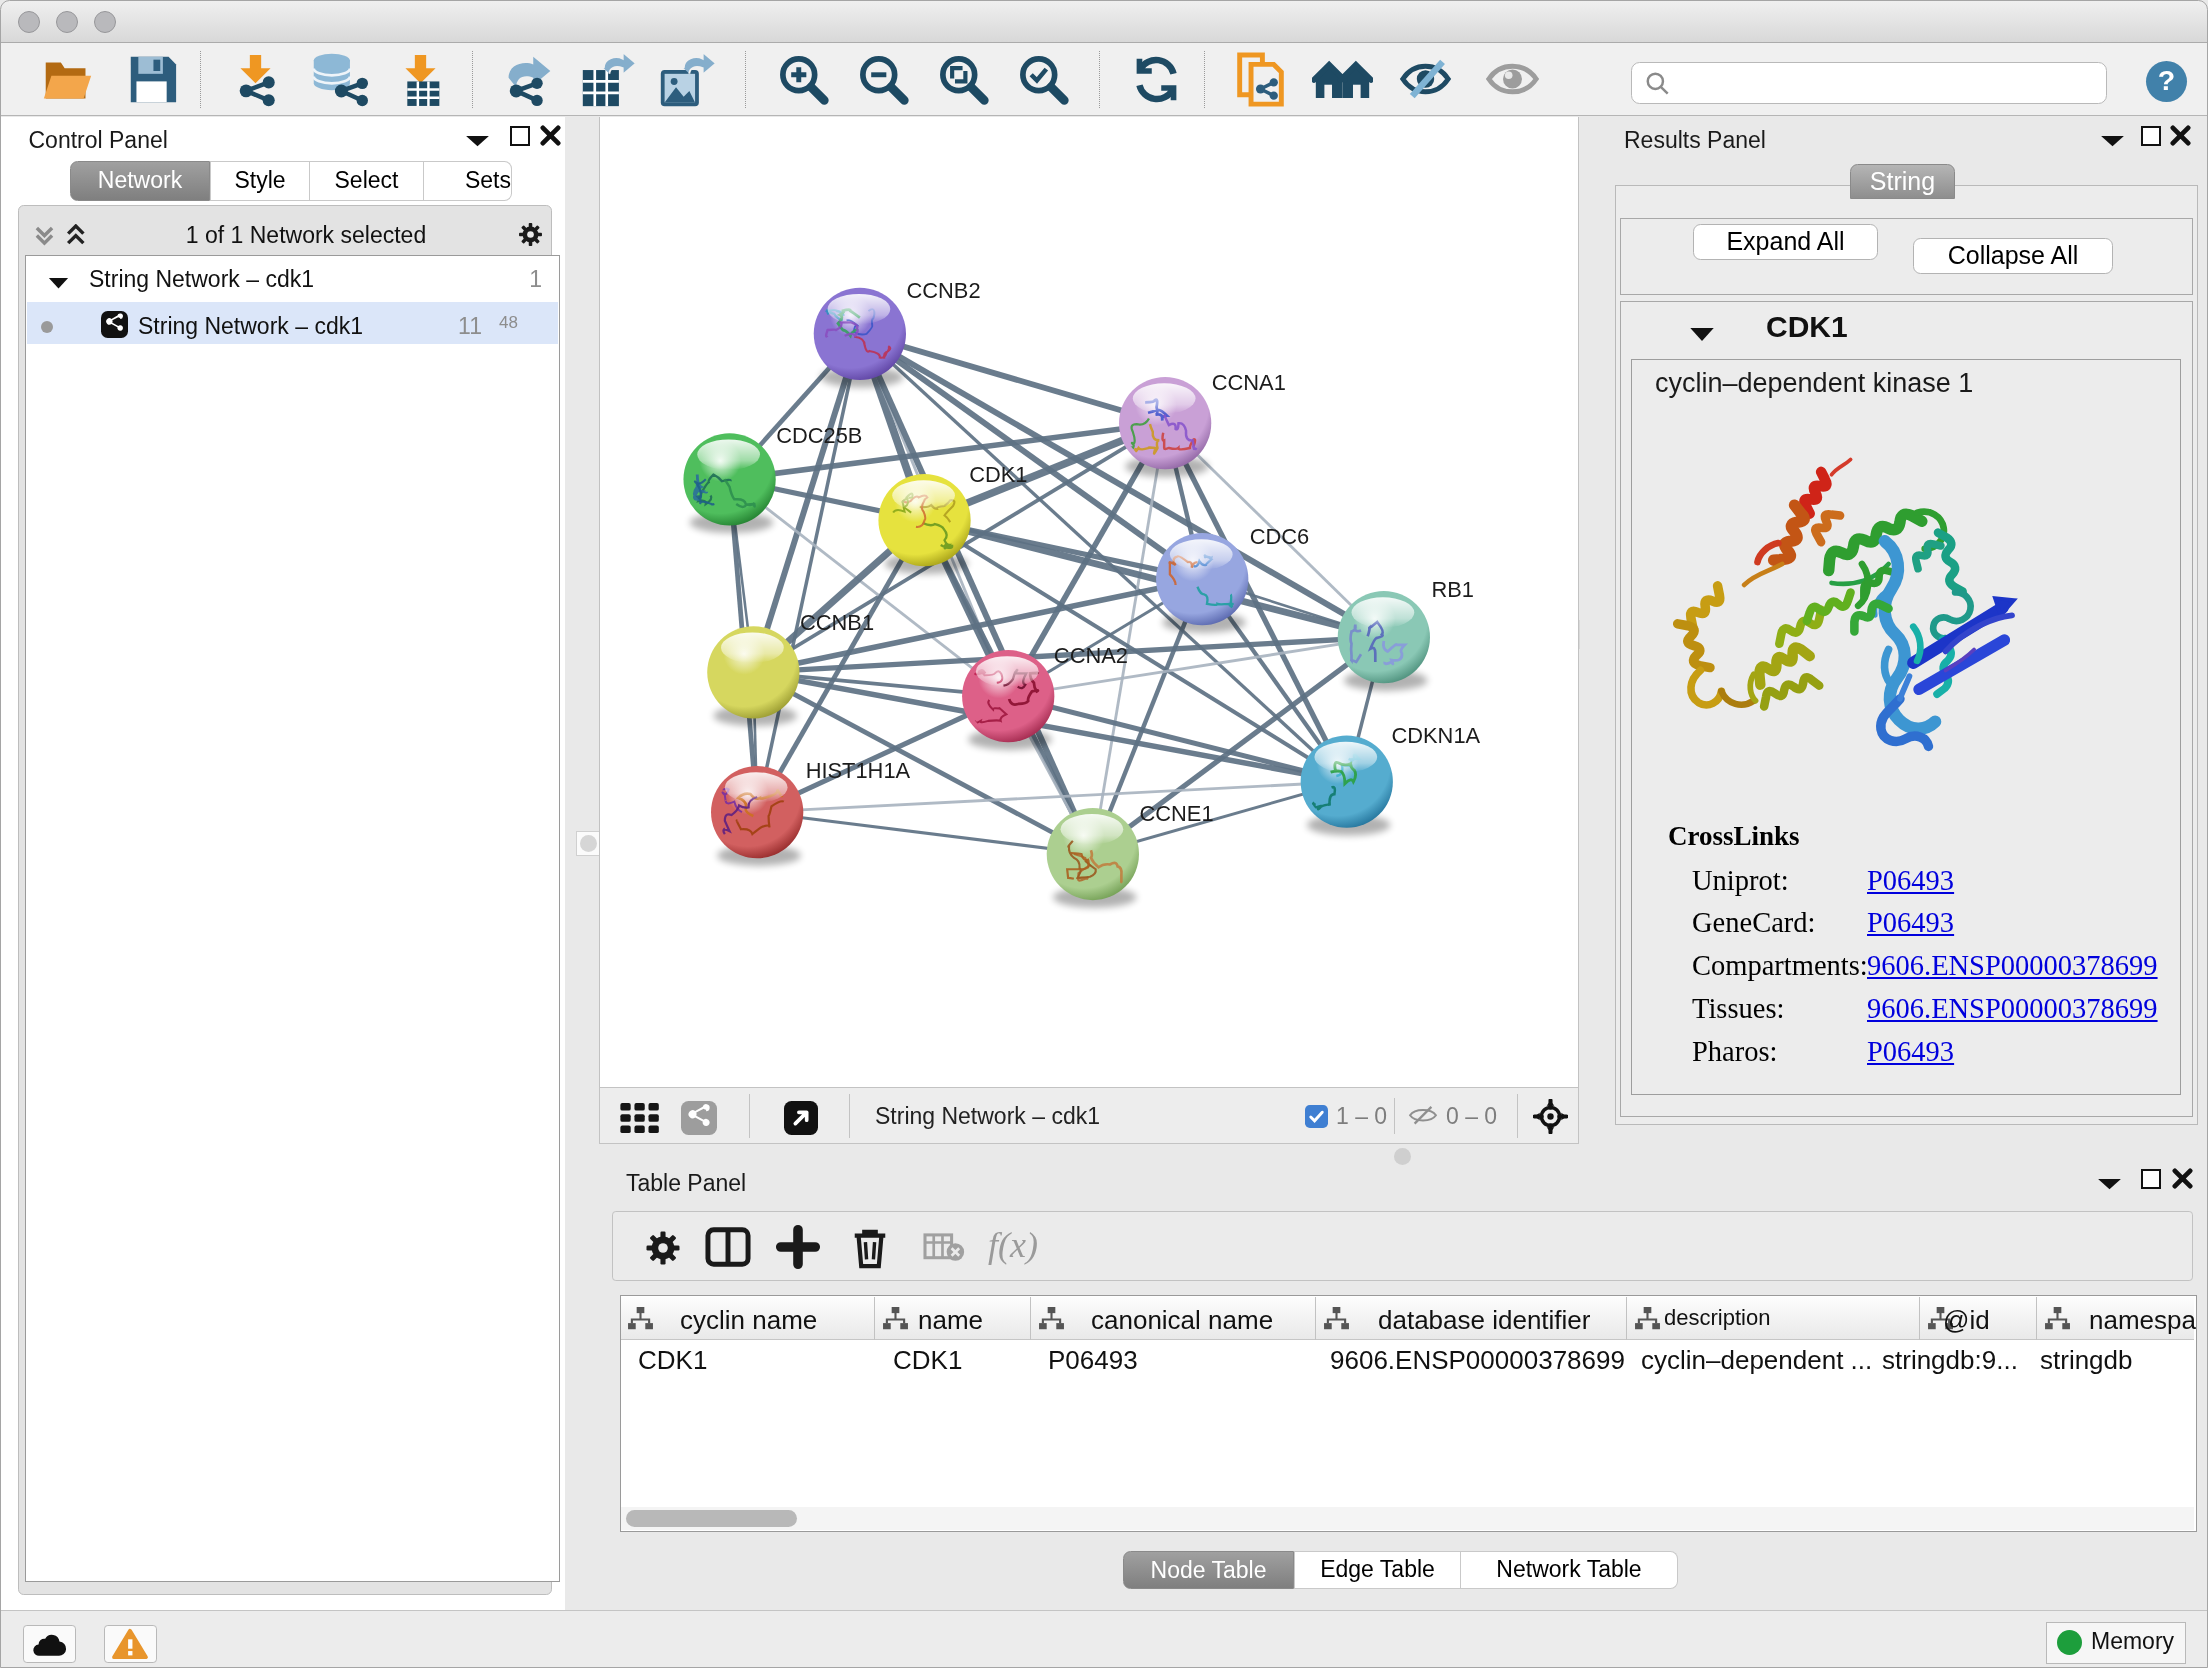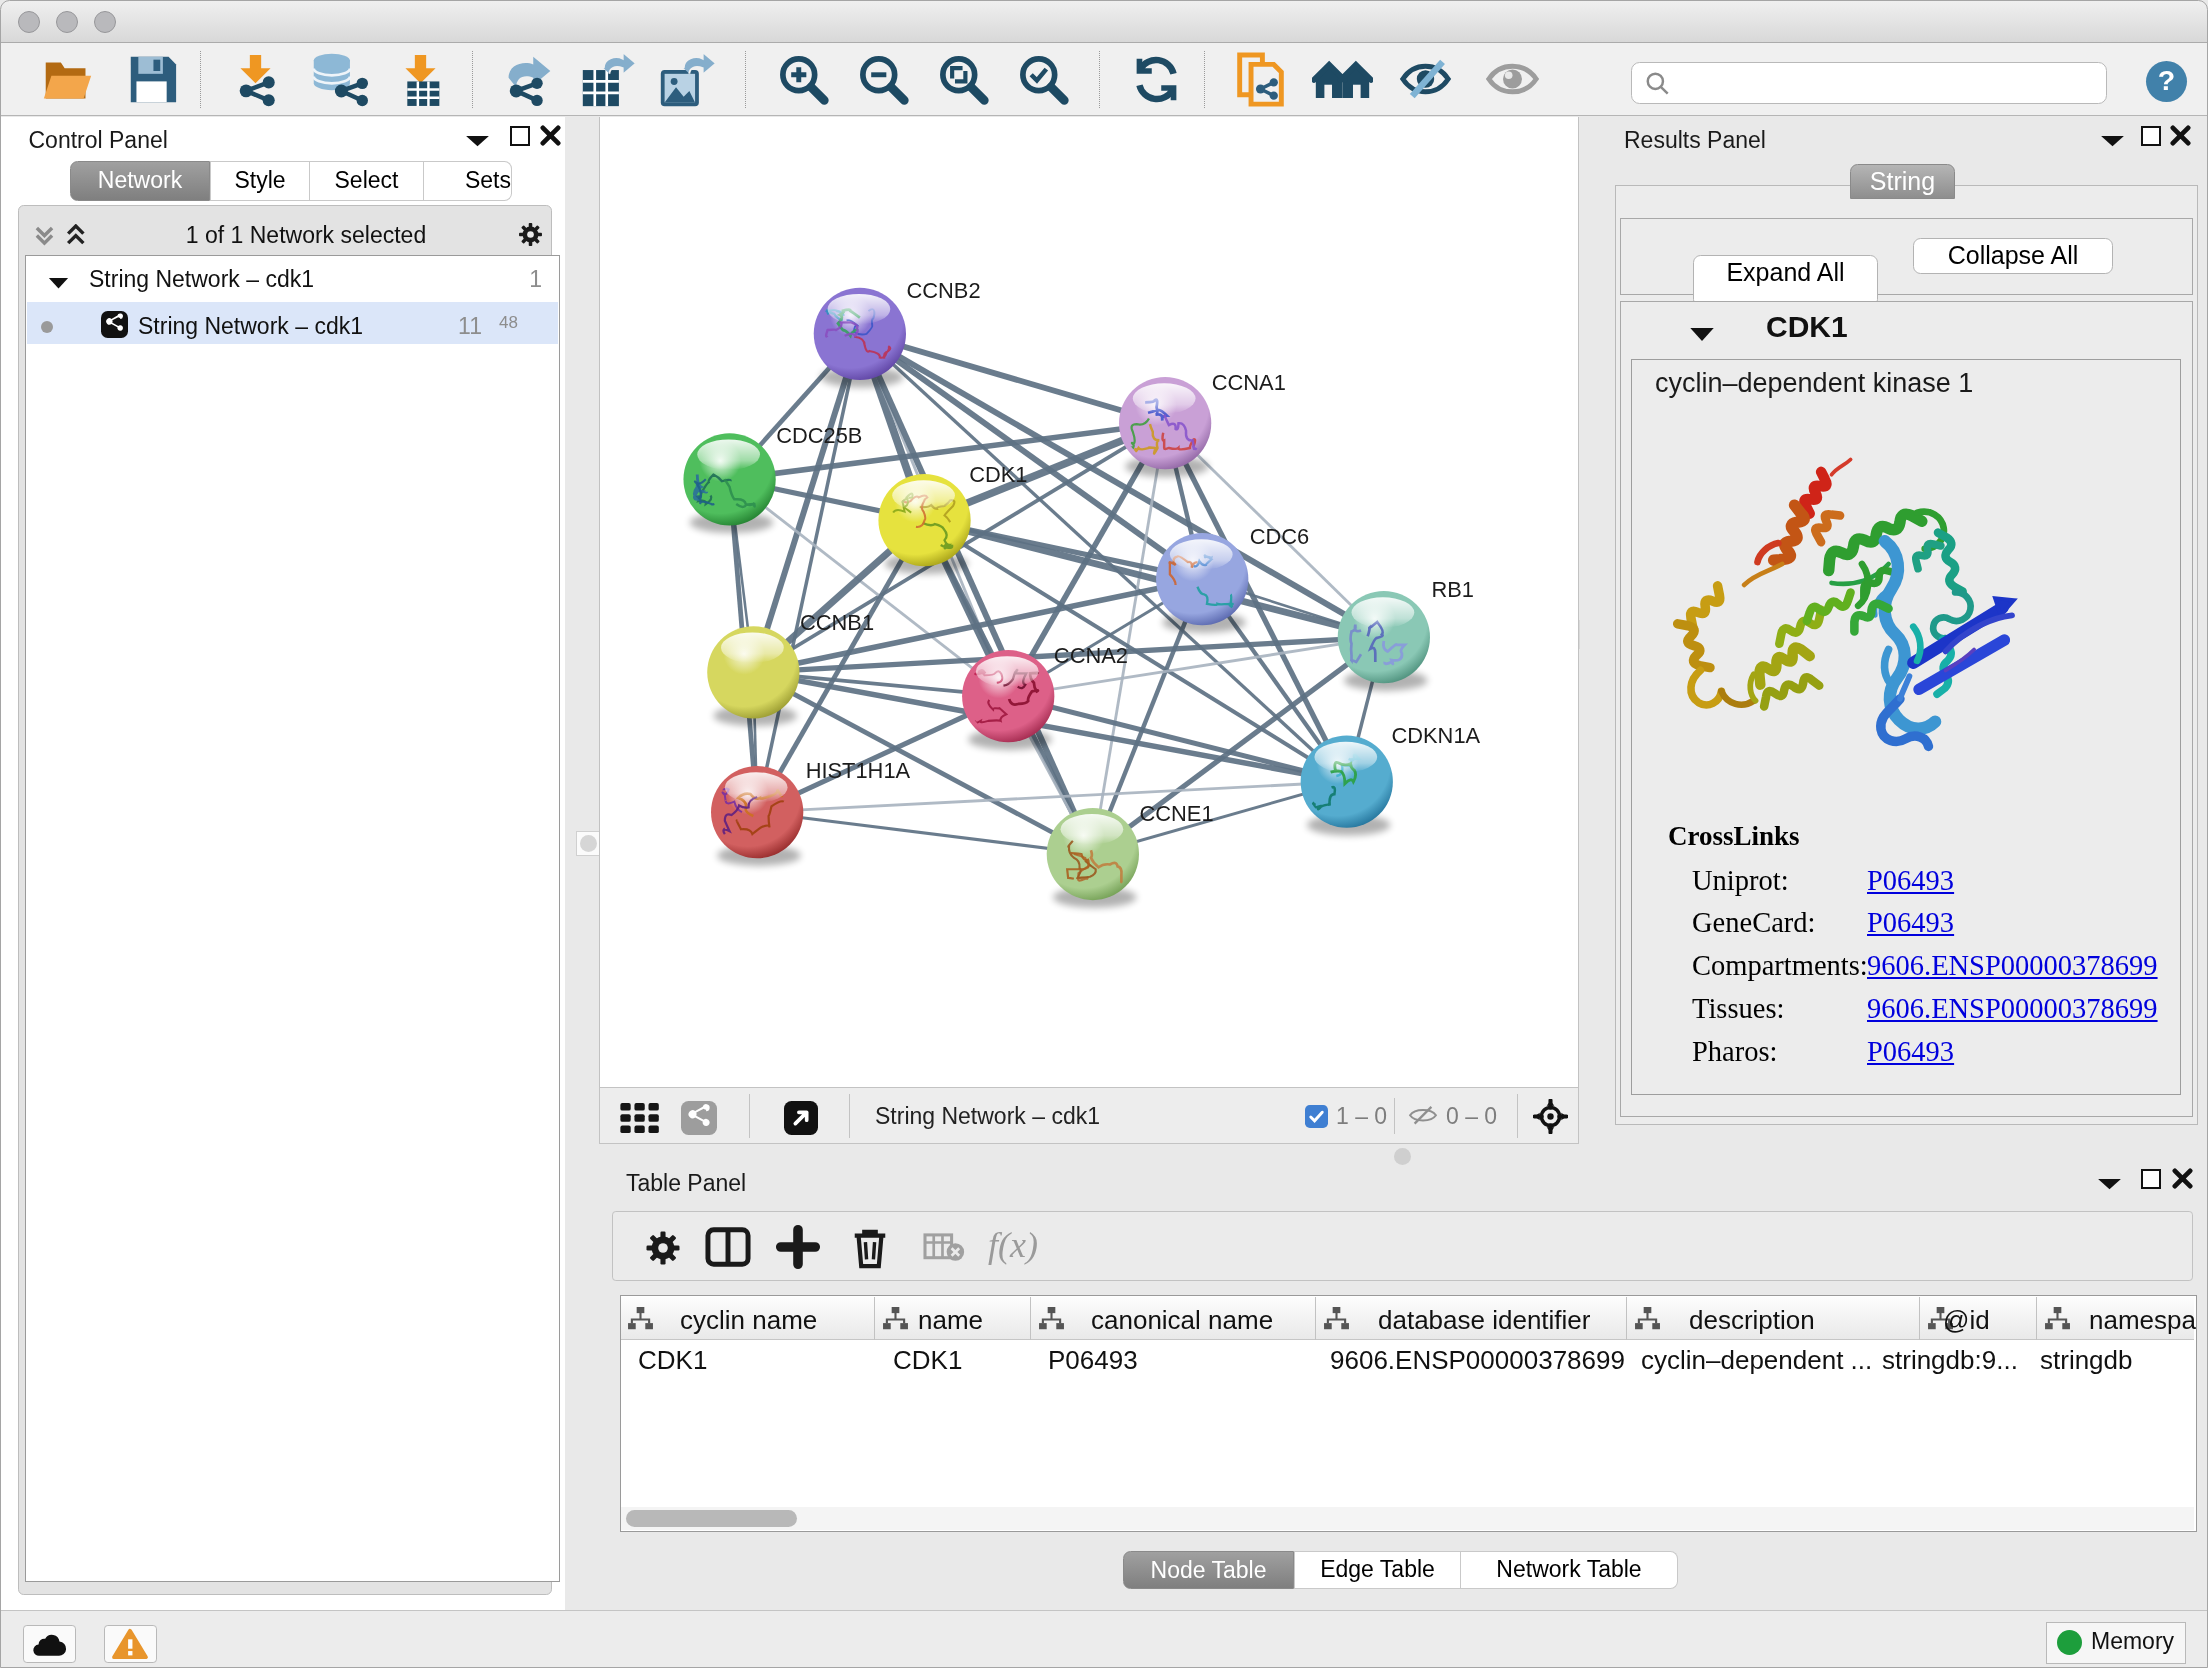--- a/index.html
+++ b/index.html
@@ -527,21 +527,21 @@
   <div class="abs" style="left:561px;top:8.6px;width:20px;height:20px;border:2.9px solid #111;background:#fff"></div>
   <svg class="abs" style="left:590px;top:7.6px" width="21" height="21" viewBox="0 0 22 22">
       <path d="M3,3 L19,19 M19,3 L3,19" stroke="#111" stroke-width="5" stroke-linecap="round"></path>
     </svg>
 
   <div class="abs" style="left:35px;top:68px;width:583px;height:940px;background:#ececec;border:1px solid #b9b9b9"></div>
 
   <div class="abs" style="left:270px;top:47px;width:105px;height:35px;background:linear-gradient(#b5b5b5,#8e8e8e);border:1px solid #8a8a8a;border-radius:7.6px 7.6px 0 0;color:#fff;font-size:25px;text-align:center;line-height:33px;z-index:3">String</div>
 
   <div class="abs" style="left:40px;top:101px;width:573px;height:77px;background:#ececec;border:1.9px solid #a8a8a8"></div>
-  <div class="wbtn abs" style="left:113px;top:138px;width:185px;height:52px;font-size:25px;line-height:33px">Expand All</div>
+  <div class="wbtn abs" style="left:113px;top:107px;width:185px;height:36px;font-size:25px;line-height:33px">Expand All</div>
   <div class="wbtn abs" style="left:333px;top:121px;width:200px;height:36px;font-size:25px;line-height:33px">Collapse All</div>
 
   <div class="abs" style="left:40px;top:184px;width:573px;height:816px;background:#ececec;border:1.9px solid #a8a8a8"></div>
   <svg class="abs" style="left:109px;top:210px" width="26" height="15" viewBox="0 0 27 16">
       <polygon points="1,1 26,1 13.5,15" fill="#111"></polygon>
     </svg>
   <div class="abs" style="left:186px;top:193px;font-size:30px;font-weight:700;color:#111">CDK1</div>
 
   <div class="abs" style="left:51px;top:242px;width:550px;height:736px;background:#ececec;border:1px solid #9d9d9d"></div>
   <div class="abs" style="left:75px;top:251px;font-size:27px;color:#1a1a1a">cyclin–dependent kinase 1</div>
@@ -689,21 +689,21 @@
     </svg>
 <div class="abs" style="left:788px;top:140px;font-size:26px;color:#111">database identifier</div>
 <svg class="abs" style="left:1045px;top:142px" width="25" height="23" viewBox="0 0 13 12">
       <g fill="#555">
         <rect x="4.5" y="0" width="4" height="3.2"></rect>
         <rect x="0" y="8.4" width="4" height="3.2"></rect>
         <rect x="9" y="8.4" width="4" height="3.2"></rect>
         <path d="M6.5 3 v3 M2 8.5 v-2 h9 v2" fill="none" stroke="#555" stroke-width="1.1"></path>
       </g>
     </svg>
-<div class="abs" style="left:1099px;top:140px;font-size:26px;color:#111">description</div>
+<div class="abs" style="left:1074px;top:140px;font-size:22px;color:#111">description</div>
 <svg class="abs" style="left:1338px;top:142px" width="25" height="23" viewBox="0 0 13 12">
       <g fill="#555">
         <rect x="4.5" y="0" width="4" height="3.2"></rect>
         <rect x="0" y="8.4" width="4" height="3.2"></rect>
         <rect x="9" y="8.4" width="4" height="3.2"></rect>
         <path d="M6.5 3 v3 M2 8.5 v-2 h9 v2" fill="none" stroke="#555" stroke-width="1.1"></path>
       </g>
     </svg>
 <div class="abs" style="left:1353px;top:140px;font-size:26px;color:#111">@id</div>
 <svg class="abs" style="left:1455px;top:142px" width="25" height="23" viewBox="0 0 13 12">

